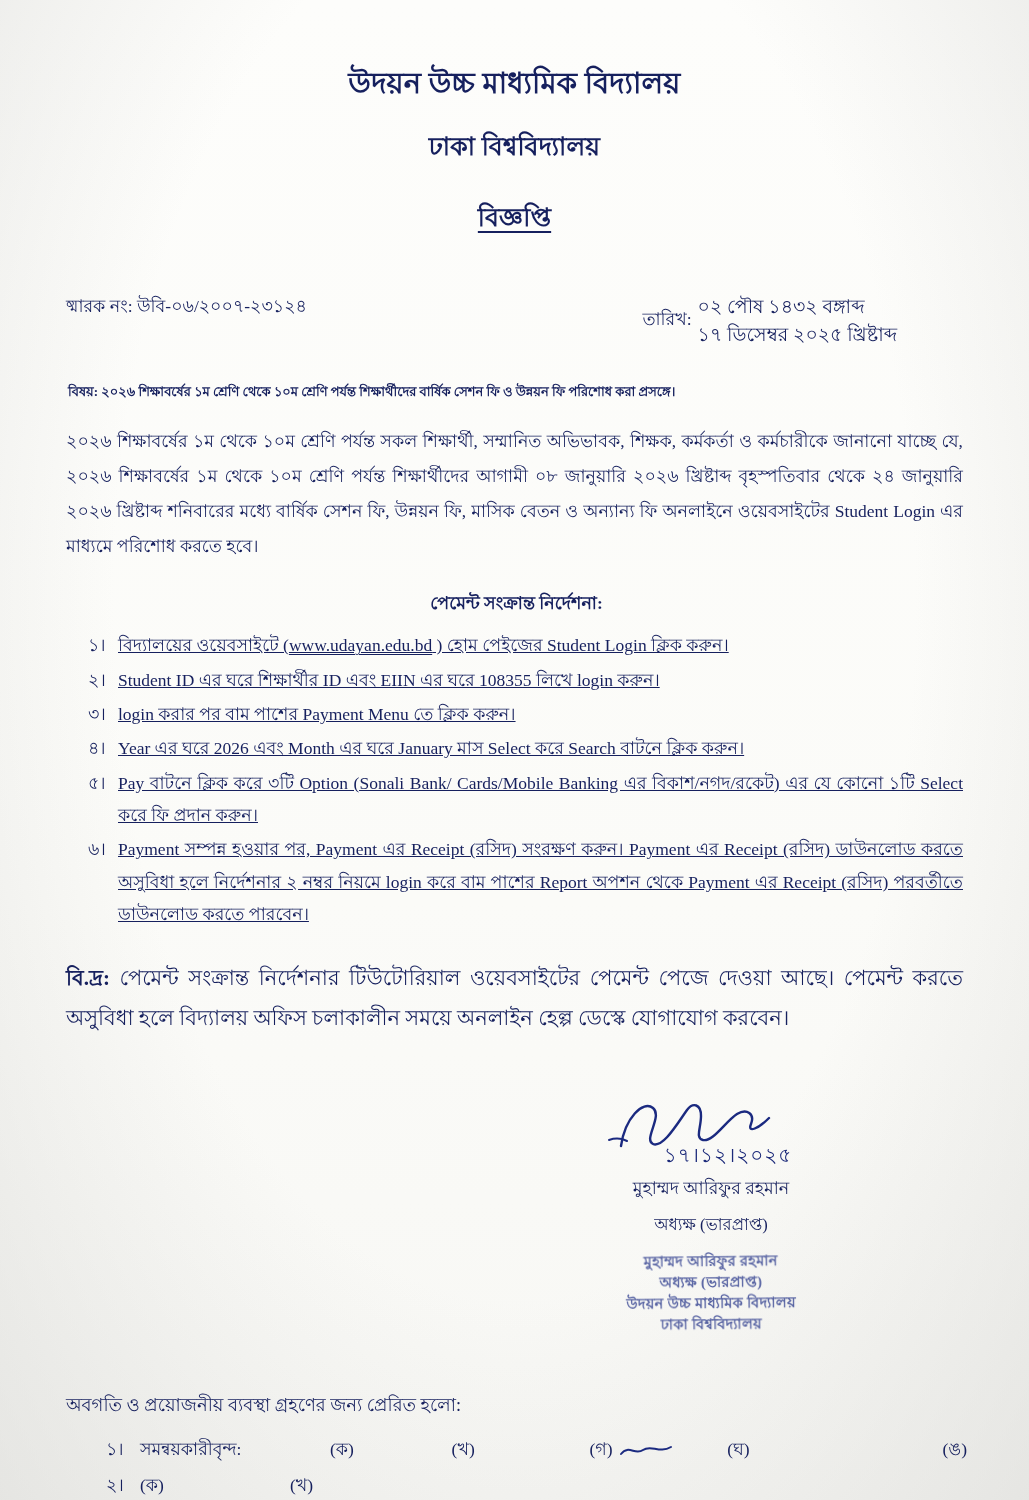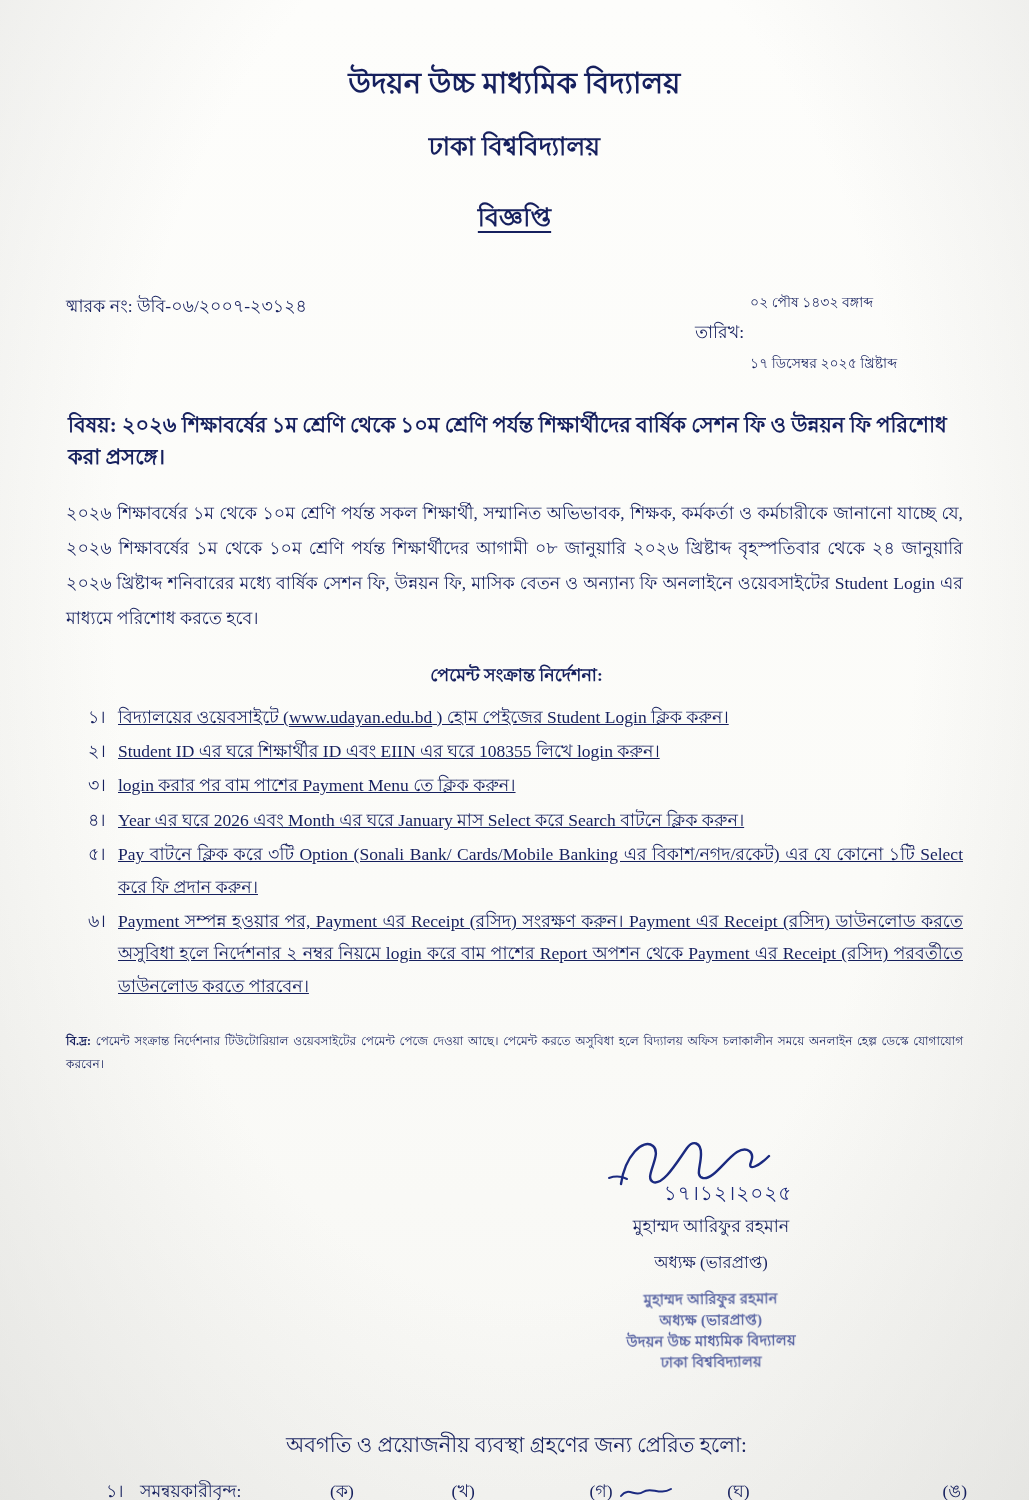--- a/index.html
+++ b/index.html
@@ -77,27 +77,26 @@
     padding-right: 70px;
   }
   .date-label {
     font-size: 17.5px;
     align-self: center;
   }
   .date-lines {
     display: flex;
     flex-direction: column;
     line-height: 1.45;
-    font-size: 14px;
+    font-size: 19px;
     border-left: 0;
-    gap: 41px;
   }
   .subject {
     margin-top: 34px;
-    font-size: 21px;
+    font-size: 13px;
     font-weight: 600;
     line-height: 1.55;
     color: #16205e;
     padding: 0 6px;
   }
   .body-para {
     margin-top: 22px;
     font-size: 17.5px;
     line-height: 2.0;
     text-align: justify;
@@ -134,21 +133,21 @@
     flex: 1 1 auto;
     text-align: justify;
     text-decoration: underline;
   }
   .link-underline {
     text-decoration: underline;
     text-underline-offset: 3px;
   }
   .note {
     margin-top: 28px;
-    font-size: 12px;
+    font-size: 21px;
     line-height: 1.9;
     color: #16205e;
     padding: 0 4px;
     text-align: justify;
   }
   .note .label {
     font-weight: 600;
   }
   .sign-area {
     margin-top: 56px;
@@ -181,24 +180,23 @@
     opacity: 0.78;
     line-height: 1.45;
     font-size: 14.5px;
     font-weight: 700;
     letter-spacing: 0.3px;
     transform: rotate(-0.6deg);
     filter: blur(0.25px);
   }
   .dist-title {
     margin-top: 56px;
-    font-size: 21px;
+    font-size: 18px;
     color: #16205e;
     padding-left: 4px;
-    text-align: center;
   }
   ol.dist {
     list-style: none;
     margin: 10px 0 0 0;
     padding: 0 0 0 44px;
   }
   ol.dist li {
     font-size: 17.5px;
     line-height: 2.05;
     color: #16205e;

